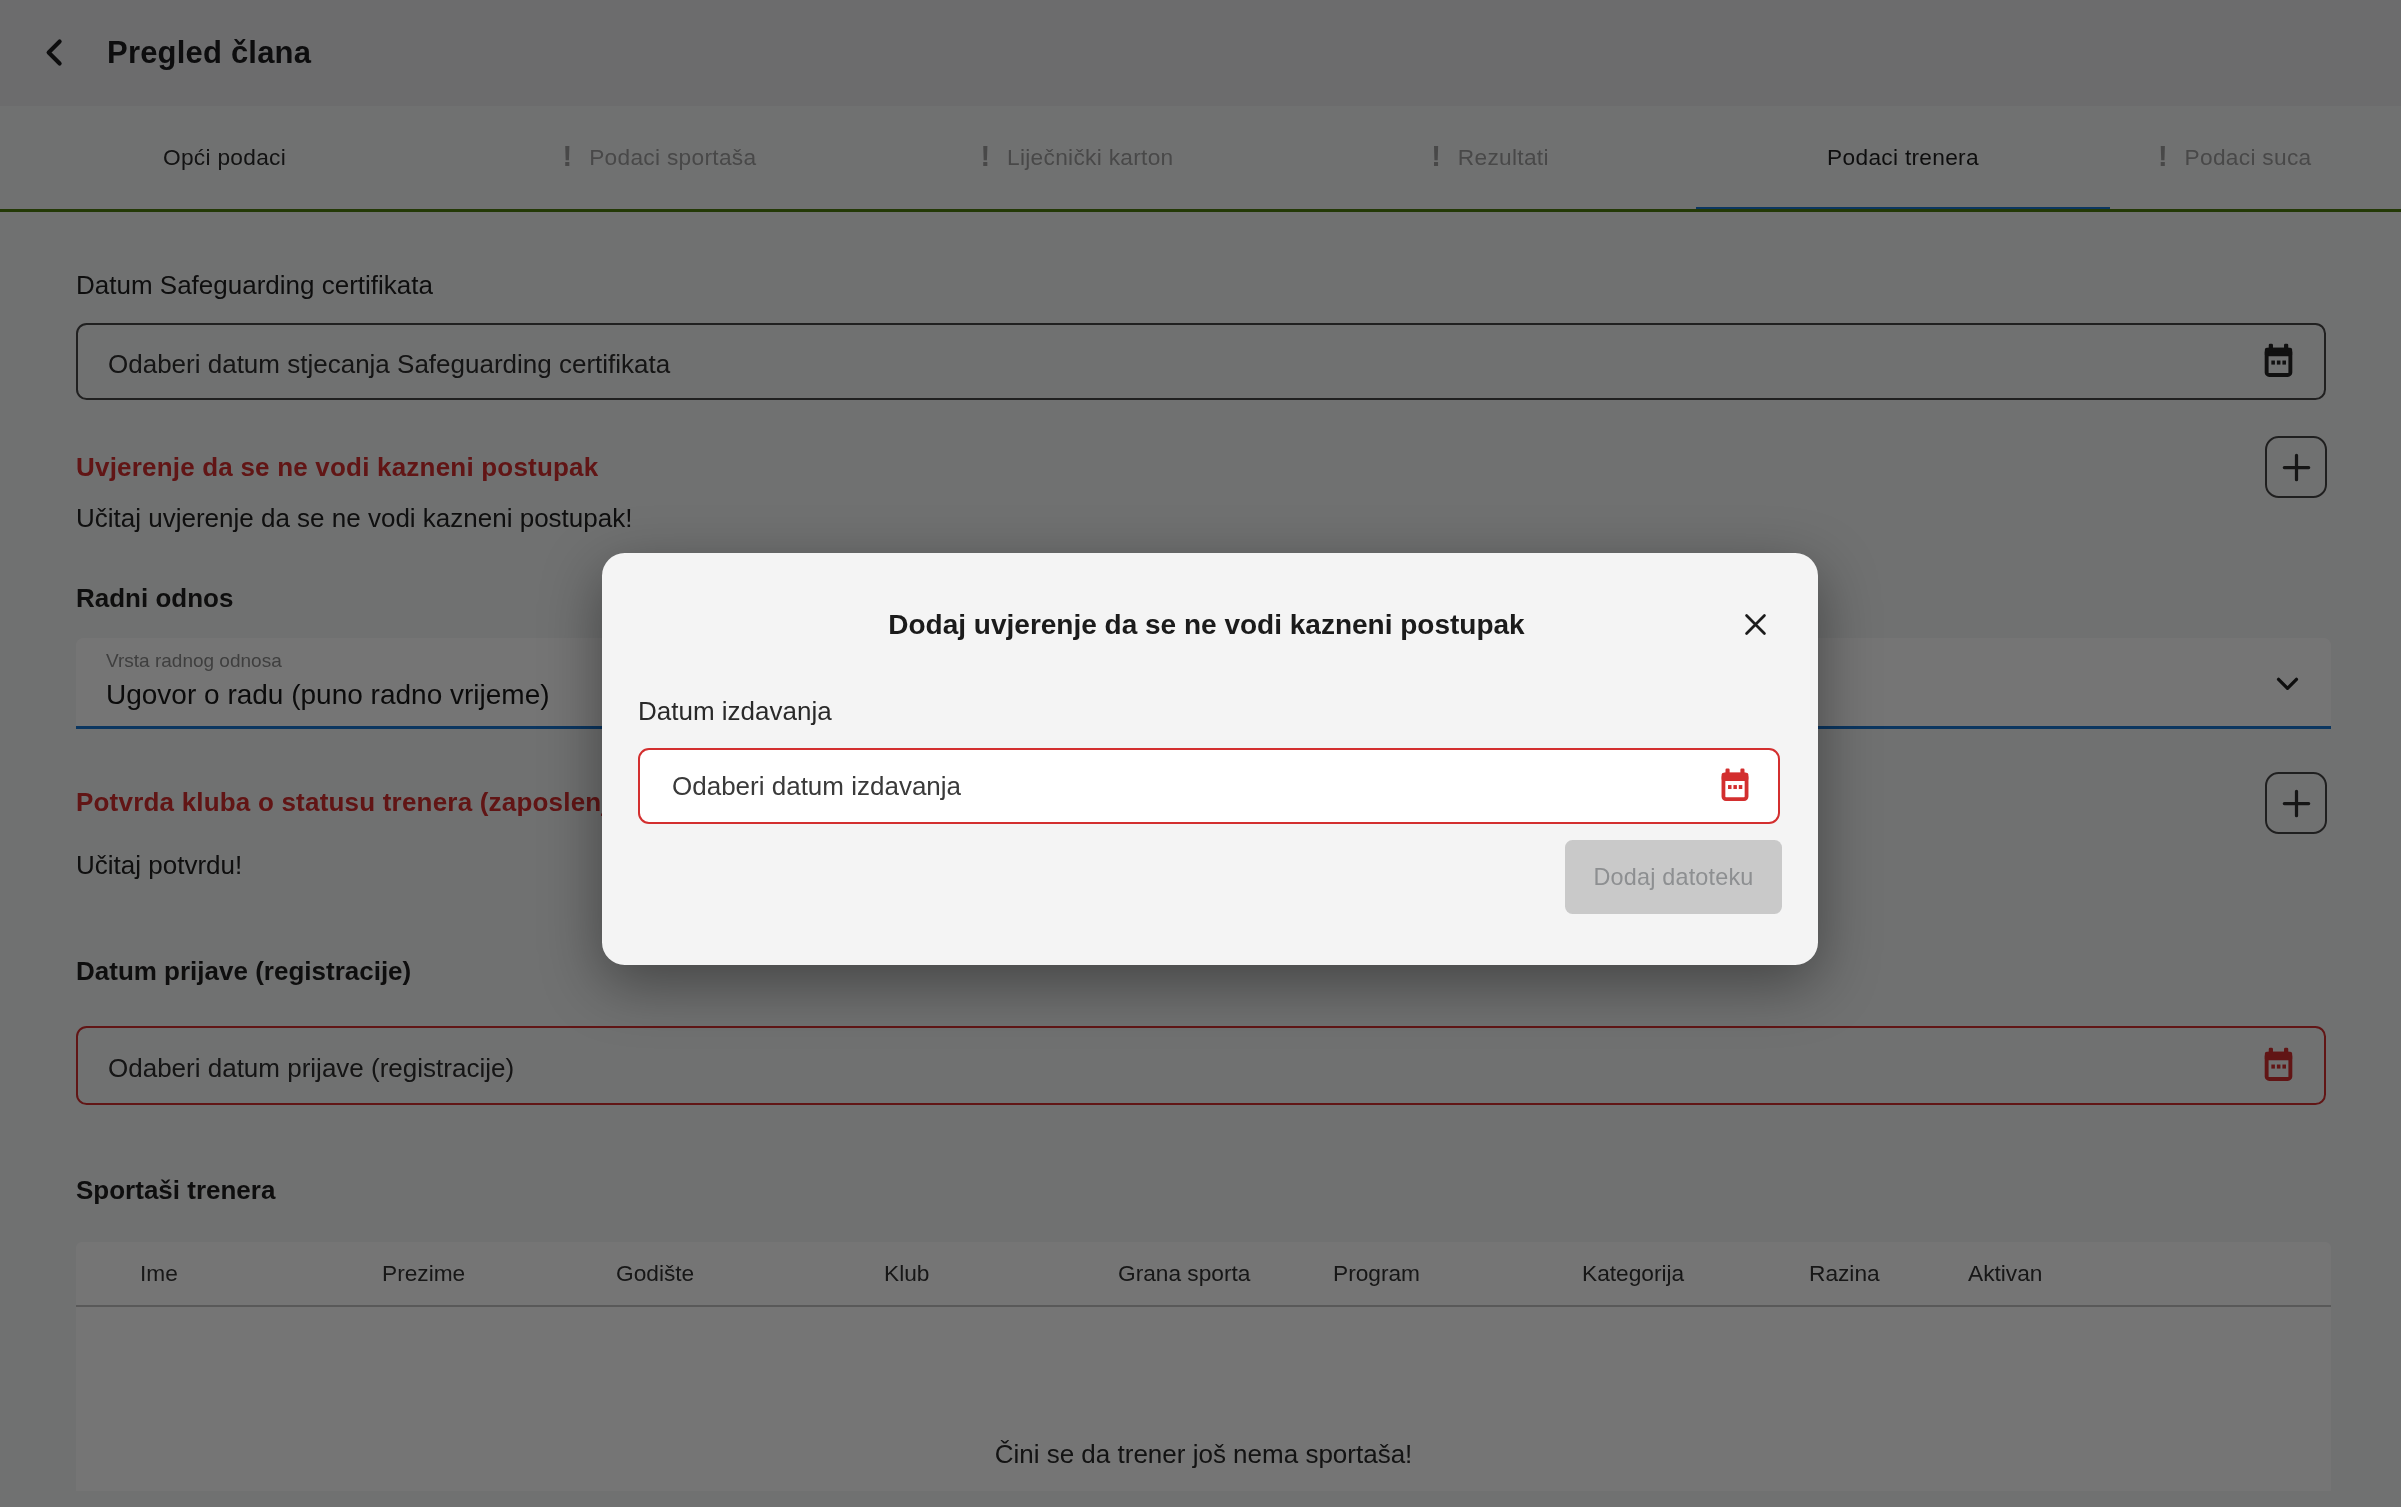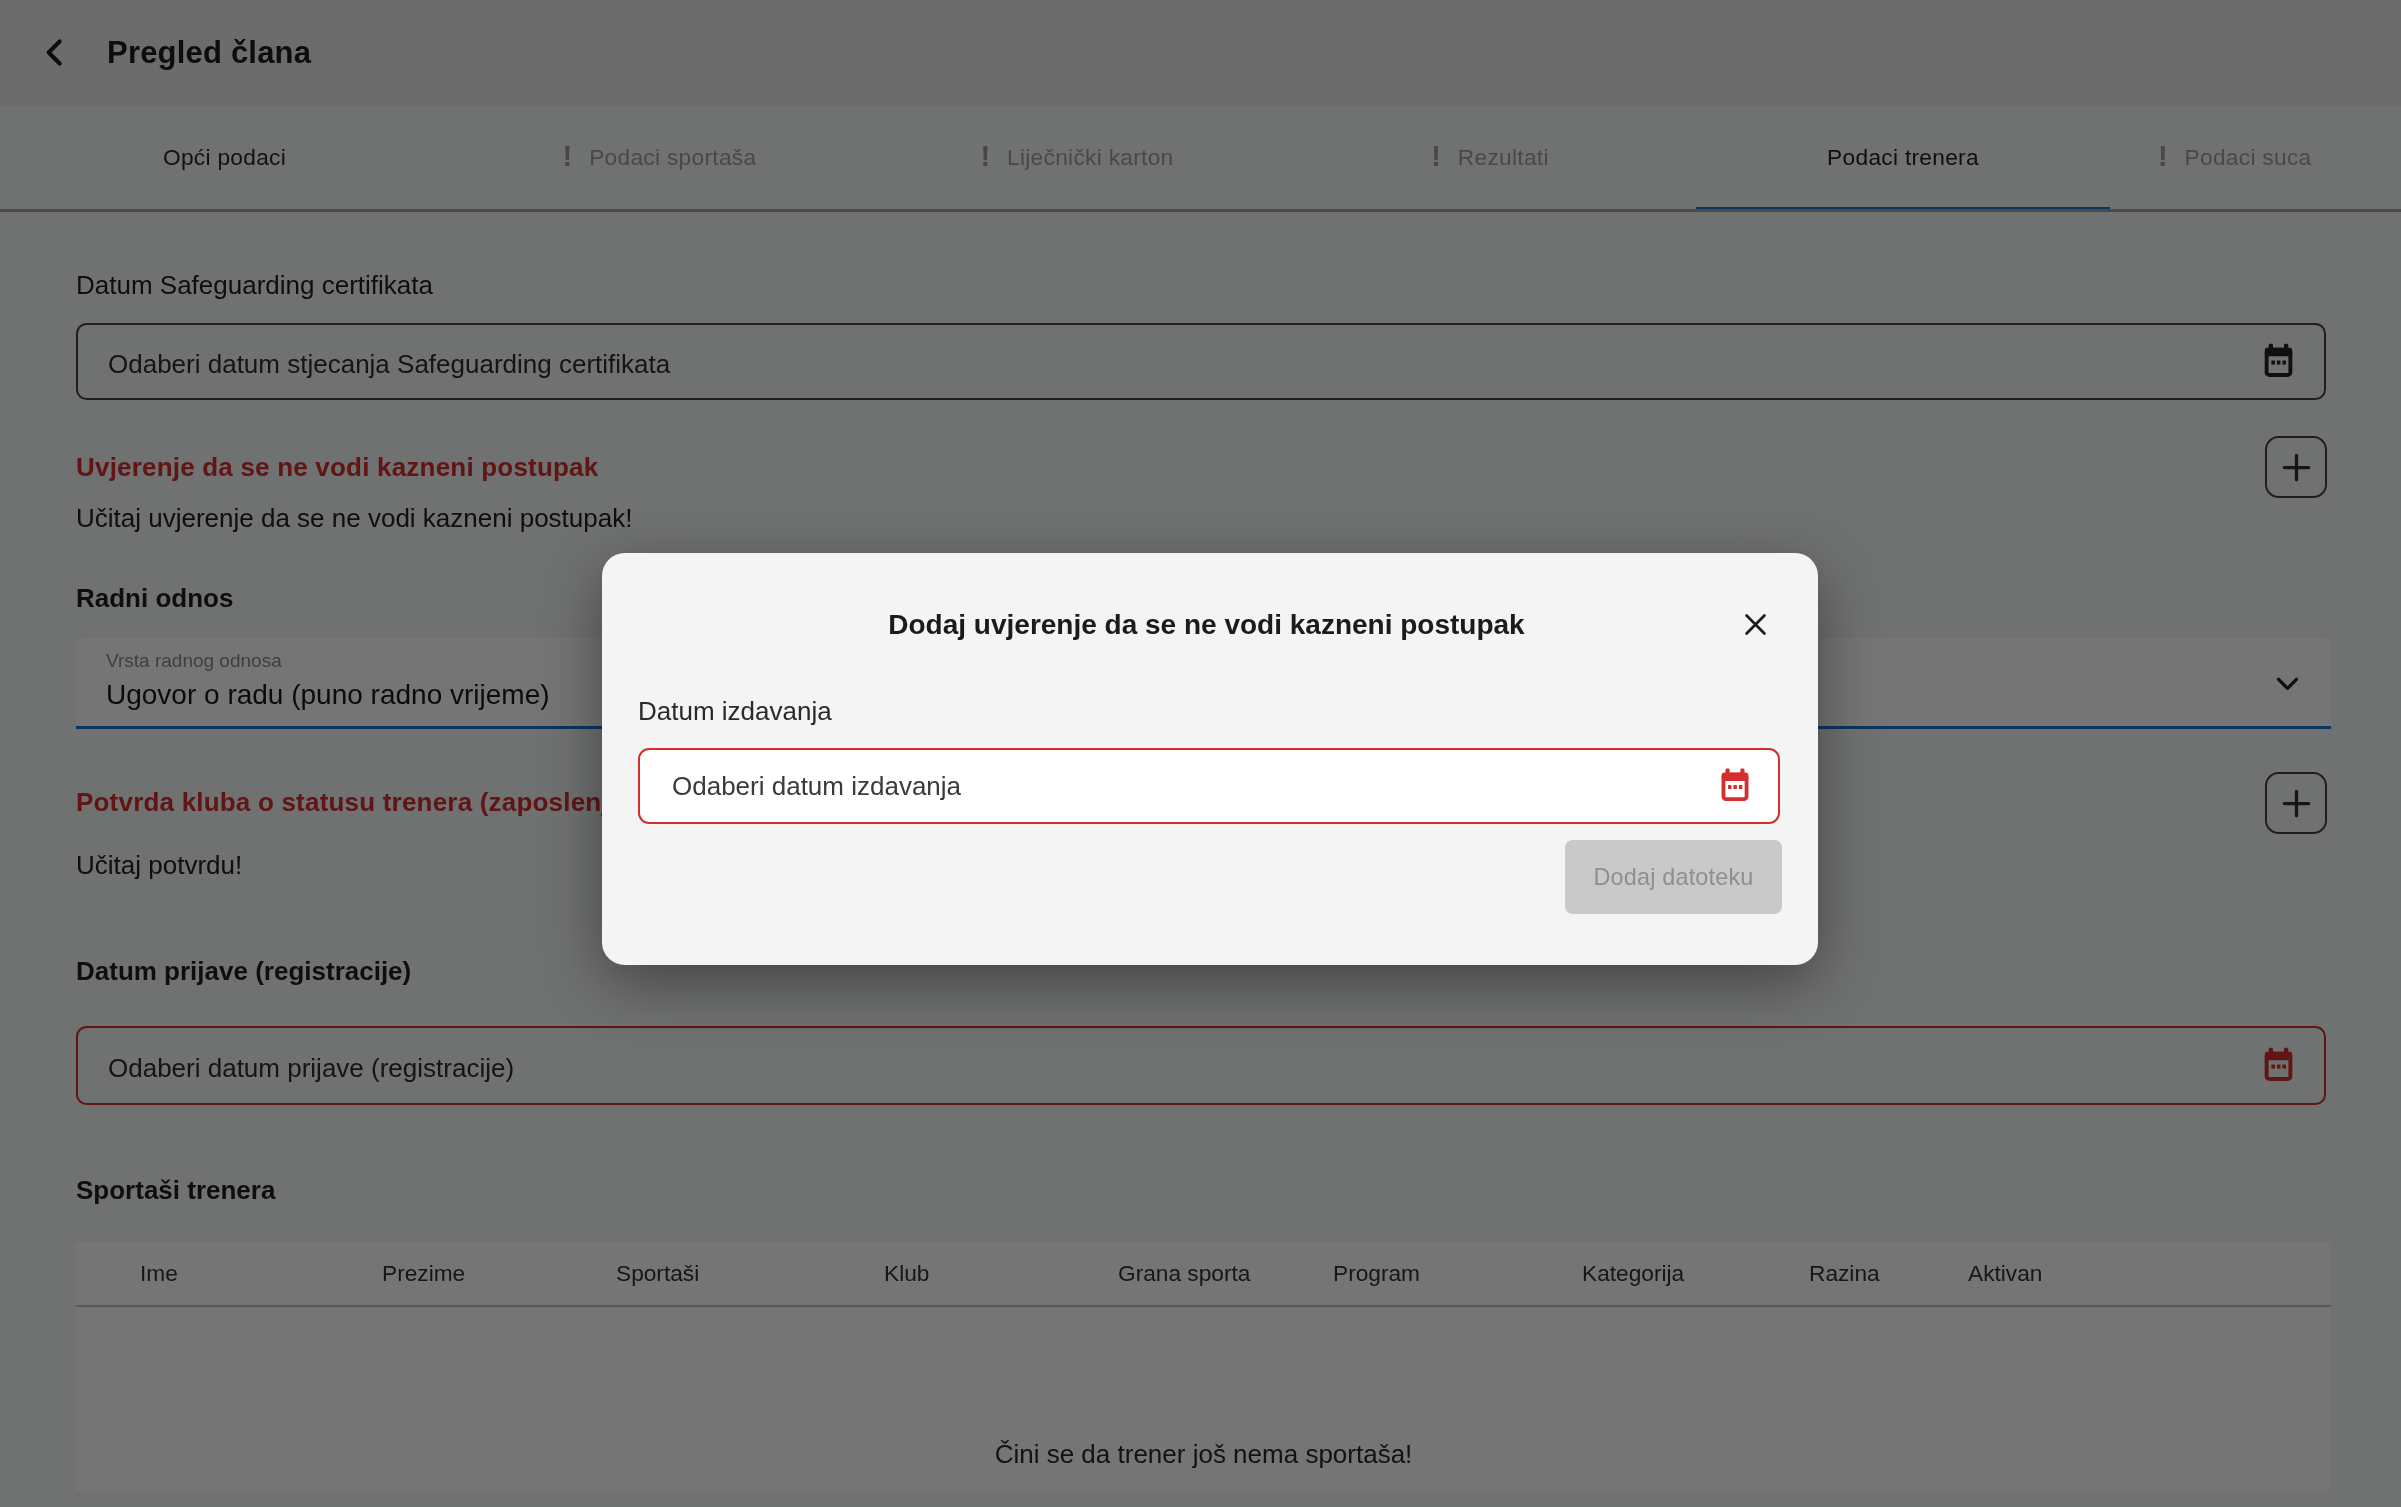--- a/index.html
+++ b/index.html
@@ -6,21 +6,21 @@
   body{font-family:"Liberation Sans", sans-serif; background:#2b2b2b;}
   .screen{position:relative;width:2401px;height:1507px;overflow:hidden;background:#f5f6f7;}
 
   
   .page{position:absolute;inset:0;}
   .appbar{position:absolute;left:0;top:0;width:100%;height:106px;background:#ececee;}
   .back-btn{position:absolute;left:33px;top:30px;width:45px;height:45px;display:flex;align-items:center;justify-content:center;cursor:pointer;background:none;border:none;padding:0;}
   .back-btn svg{width:33px;height:33px;stroke:#1d1d1f;}
   .appbar-title{position:absolute;left:107px;top:35px;font-size:31px;font-weight:bold;color:#1d1d1f;letter-spacing:0.2px;}
 
-  .tabbar{position:absolute;left:0;top:106px;width:100%;height:106px;display:flex;border-bottom:3px solid #a3a3a3;box-sizing:border-box;overflow:hidden;}
+  .tabbar{position:absolute;left:0;top:106px;width:100%;height:106px;display:flex;border-bottom:3px solid #4d7c0f;box-sizing:border-box;overflow:hidden;}
   .tab{display:flex;align-items:center;justify-content:center;gap:16.6px;font-size:22.7px;font-weight:500;letter-spacing:0.3px;white-space:nowrap;position:relative;box-sizing:border-box;}
   .tab .warn{font-size:29px;font-weight:bold;color:#9e9e9e;transform:translateY(-0.8px);}
   .tab.disabled{color:#9e9e9e;}
   .tab.enabled{color:#2b2b2b;}
   .tab.active{color:#1f1f1f;}
   .tab.active::after{content:"";position:absolute;left:0;right:0;bottom:-3px;height:5.3px;background:#1976d2;}
   .tab.clip{justify-content:flex-start;padding-left:48px;}
 
   .section-label{position:absolute;left:76px;font-size:26px;color:#1f1f1f;}
   .bold{font-weight:bold;}
@@ -155,21 +155,21 @@
       <svg class="cal" viewBox="0 0 24 24" fill="currentColor">
           <use href="#ico-cal"></use>
         </svg>
     </div>
 
     <div class="section-label bold" style="top:1175px">Sportaši trenera</div>
     <div class="table">
       <div class="thead">
         <span>Ime</span>
         <span>Prezime</span>
-        <span>Sportaši</span>
+        <span>Godište</span>
         <span>Klub</span>
         <span>Grana sporta</span>
         <span>Program</span>
         <span>Kategorija</span>
         <span>Razina</span>
         <span>Aktivan</span>
       </div>
       <div class="tbody">
         <div class="empty-text">Čini se da trener još nema sportaša!</div>
       </div>

